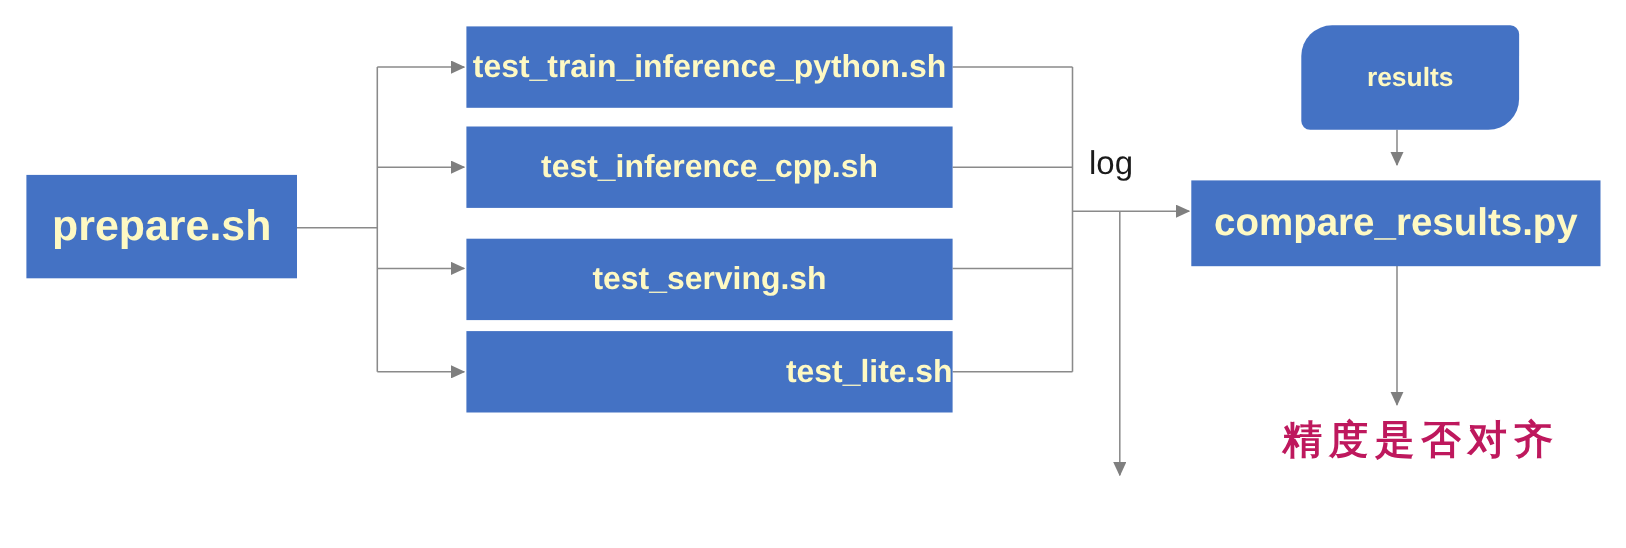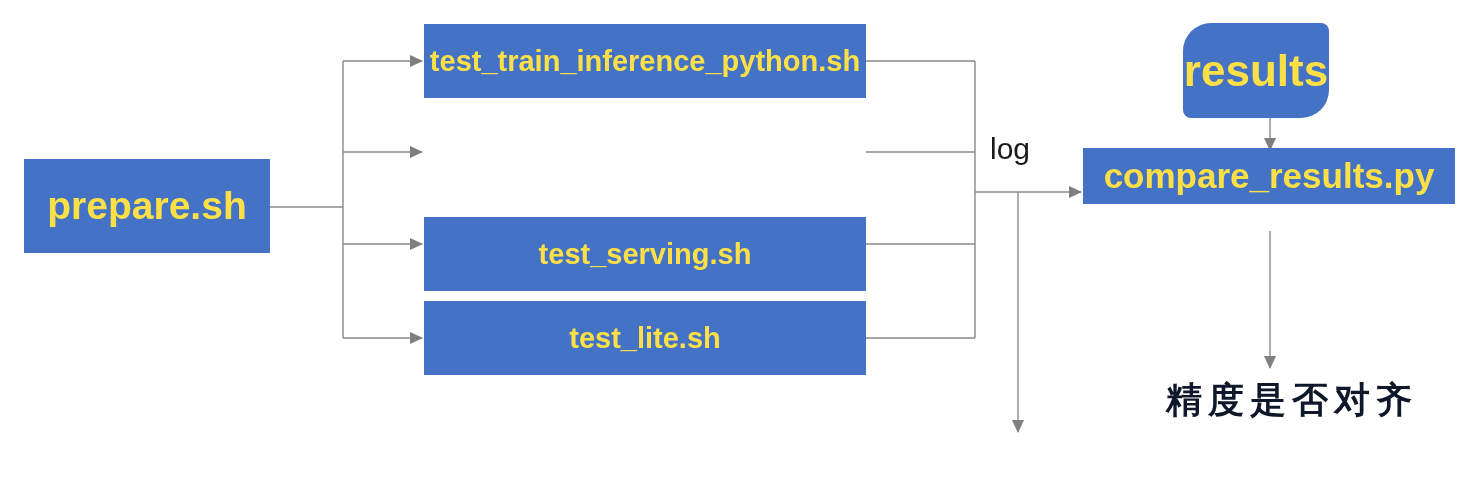--- a/index.html
+++ b/index.html
@@ -19,63 +19,63 @@
     position: absolute;
     left: 0;
     top: 0;
     width: 1478px;
     height: 498px;
     pointer-events: none;
   }
   .node {
     position: absolute;
     background: #4472C4;
-    color: #fde047;
+    color: #fef9c3;
     display: flex;
     align-items: center;
     justify-content: center;
     font-weight: bold;
     text-align: center;
     box-sizing: border-box;
   }
   .node-prepare {
     left: 24px; top: 159px;
     width: 246px; height: 94px;
     font-size: 39px;
   }
   .node-test {
     left: 424px;
     width: 442px; height: 74px;
     font-size: 29px;
   }
   .node-test-1 { top: 24px; }
   .node-test-2 { top: 115px; }
   .node-test-3 { top: 217px; }
-  .node-test-4 { top: 301px; }
+  .node-test-4 { top: 301px; justify-content: flex-end; }
   .node-results {
     left: 1183px; top: 23px;
-    width: 146px; height: 95px;
-    font-size: 44px;
+    width: 198px; height: 95px;
+    font-size: 24px;
     border-radius: 28px 8px 28px 8px;
   }
   .node-compare {
-    left: 1083px; top: 148px;
-    width: 372px; height: 56px;
+    left: 1083px; top: 164px;
+    width: 372px; height: 78px;
     font-size: 35px;
   }
   .edge-label-log {
     position: absolute;
     left: 990px; top: 134px;
     font-size: 30px;
     color: #1a1a1a;
     line-height: 1;
   }
   .annotation {
     position: absolute;
-    color: #0f172a;
+    color: #be185d;
     font-weight: bold;
     line-height: 1.15;
     white-space: nowrap;
   }
   .annotation-precision {
     left: 1166px; top: 379px;
     font-size: 36px;
     letter-spacing: 6px;
   }
   .annotation-function {
@@ -121,20 +121,23 @@
   </svg>
 
   <div class="node node-prepare">
     <span>prepare.sh</span>
   </div>
 
   <div class="node node-test node-test-1">
     <span>test_train_inference_python.sh</span>
   </div>
 
+  <div class="node node-test node-test-2">
+    <span>test_inference_cpp.sh</span>
+  </div>
 
   <div class="node node-test node-test-3">
     <span>test_serving.sh</span>
   </div>
 
   <div class="node node-test node-test-4">
     <span>test_lite.sh</span>
   </div>
 
   <div class="node node-results">

